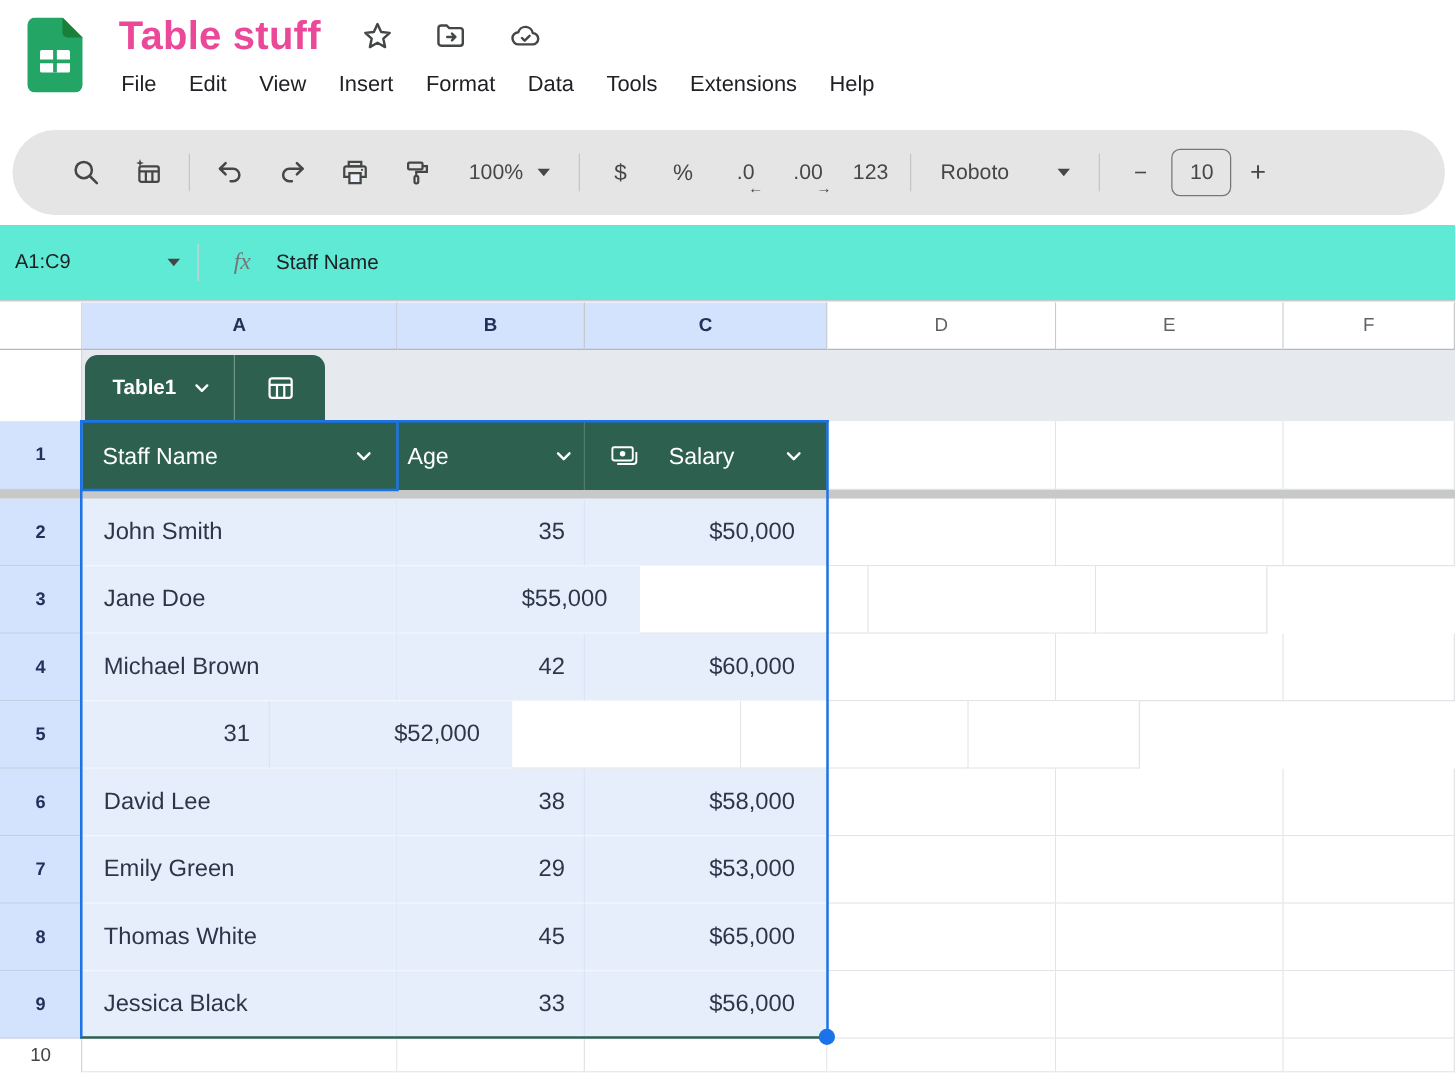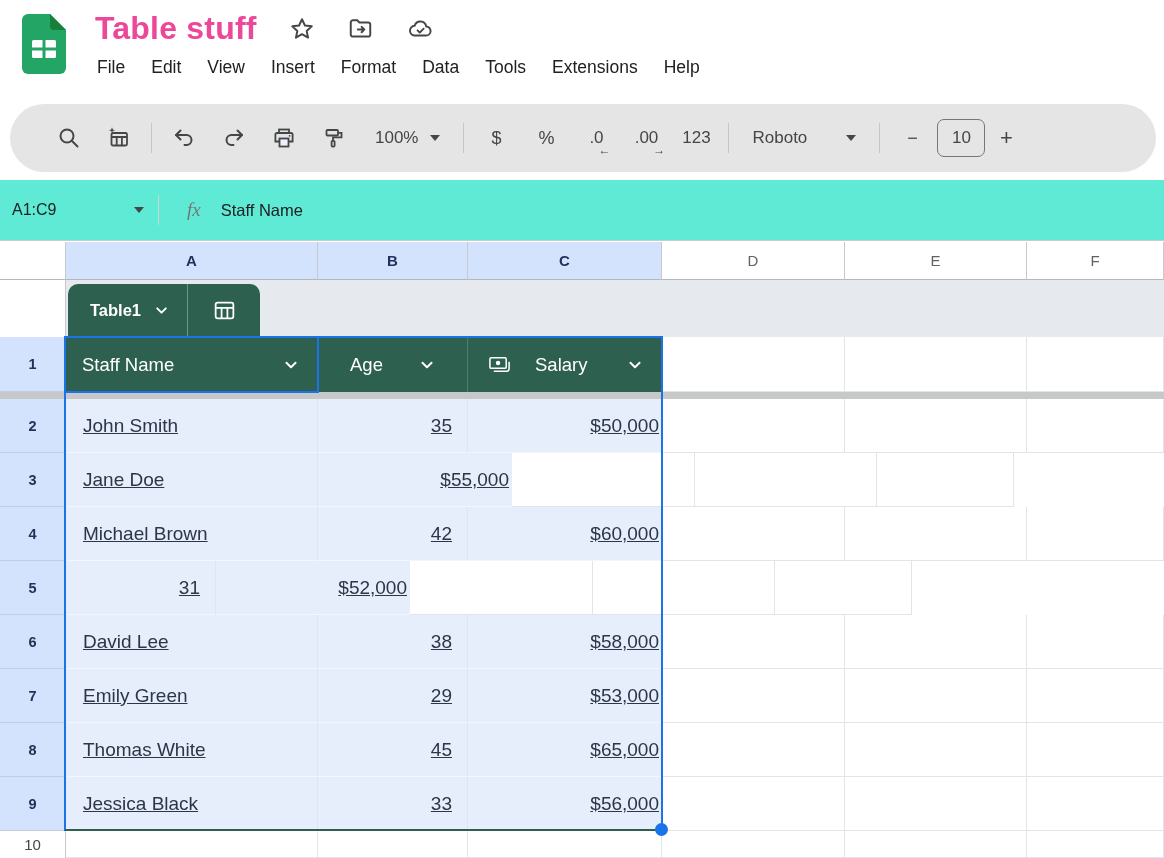--- a/index.html
+++ b/index.html
@@ -73,24 +73,24 @@
   .hcell{background:#2d604f;color:#fff;font-size:18.5px;display:flex;align-items:center;
     border-right:1px solid rgba(255,255,255,.18);}
   .hcell .lbl{white-space:nowrap;}
   .hcell .spacer{flex:1;}
   .cell-empty{background:#fff;border-right:1px solid #e2e4e7;border-bottom:1px solid #e2e4e7;}
 
   #frozen-band{left:0;top:392px;width:1164px;height:7px;background:#c6c9c7;}
 
   .data-row{height:54px;}
   .dcell{background:#e7eefb;border-bottom:1px solid #f2f6fd;display:flex;align-items:center;
-    font-size:19px;color:#2b3648;text-decoration:underline;}
+    font-size:19px;color:#2b3648;}
   .dcell.name{padding-left:17px;border-right:1px solid #dbe5f7;}
   .dcell.num{justify-content:flex-end;padding-right:15px;border-right:1px solid #dbe5f7;}
-  .dcell.sal{justify-content:flex-end;padding-right:3px;}
+  .dcell.sal{justify-content:flex-end;padding-right:26px;}
 
   #row-ten{height:27px;}
   .rh-plain{background:#fff;color:#444746;font-size:15px;display:flex;align-items:center;
     justify-content:center;border-right:1px solid #c7cacd;}
 
   
   #selection-border{left:64px;top:336px;width:599px;height:495px;border:2px solid #1a73e8;
     border-bottom-color:#2d604f;box-sizing:border-box;pointer-events:none;}
   #active-cell-border{left:64px;top:336px;width:255px;height:57px;border:2px solid #1a73e8;
     box-sizing:border-box;pointer-events:none;}
@@ -270,21 +270,21 @@
 
 <div class="abs grid-row" id="header-row">
   <div class="w-rh rh">1</div>
   <div class="w-a hcell" style="padding:0 18px 0 16px;">
     <span class="lbl">Staff Name</span>
     <span class="spacer"></span>
     <svg width="16" height="16" viewBox="0 0 14 14">
       <path d="M3 5l4 4 4-4" stroke="#fff" fill="none" stroke-width="1.7" stroke-linecap="round" stroke-linejoin="round"></path>
     </svg>
   </div>
-  <div class="w-b hcell" style="padding:0 32px;">
+  <div class="w-b hcell" style="padding:0 8px;">
     <span class="lbl">Age</span>
     <span class="spacer"></span>
     <svg width="16" height="16" viewBox="0 0 14 14">
       <path d="M3 5l4 4 4-4" stroke="#fff" fill="none" stroke-width="1.7" stroke-linecap="round" stroke-linejoin="round"></path>
     </svg>
   </div>
   <div class="w-c hcell" style="padding:0 18px 0 20px;">
     <svg width="23" height="23" viewBox="0 0 24 24" style="margin-right:24px;">
       <rect x="2" y="5" width="17" height="11" rx="1.5" fill="none" stroke="#fff" stroke-width="1.6"></rect>
       <circle cx="10.5" cy="10.5" r="2.3" fill="#fff"></circle>

